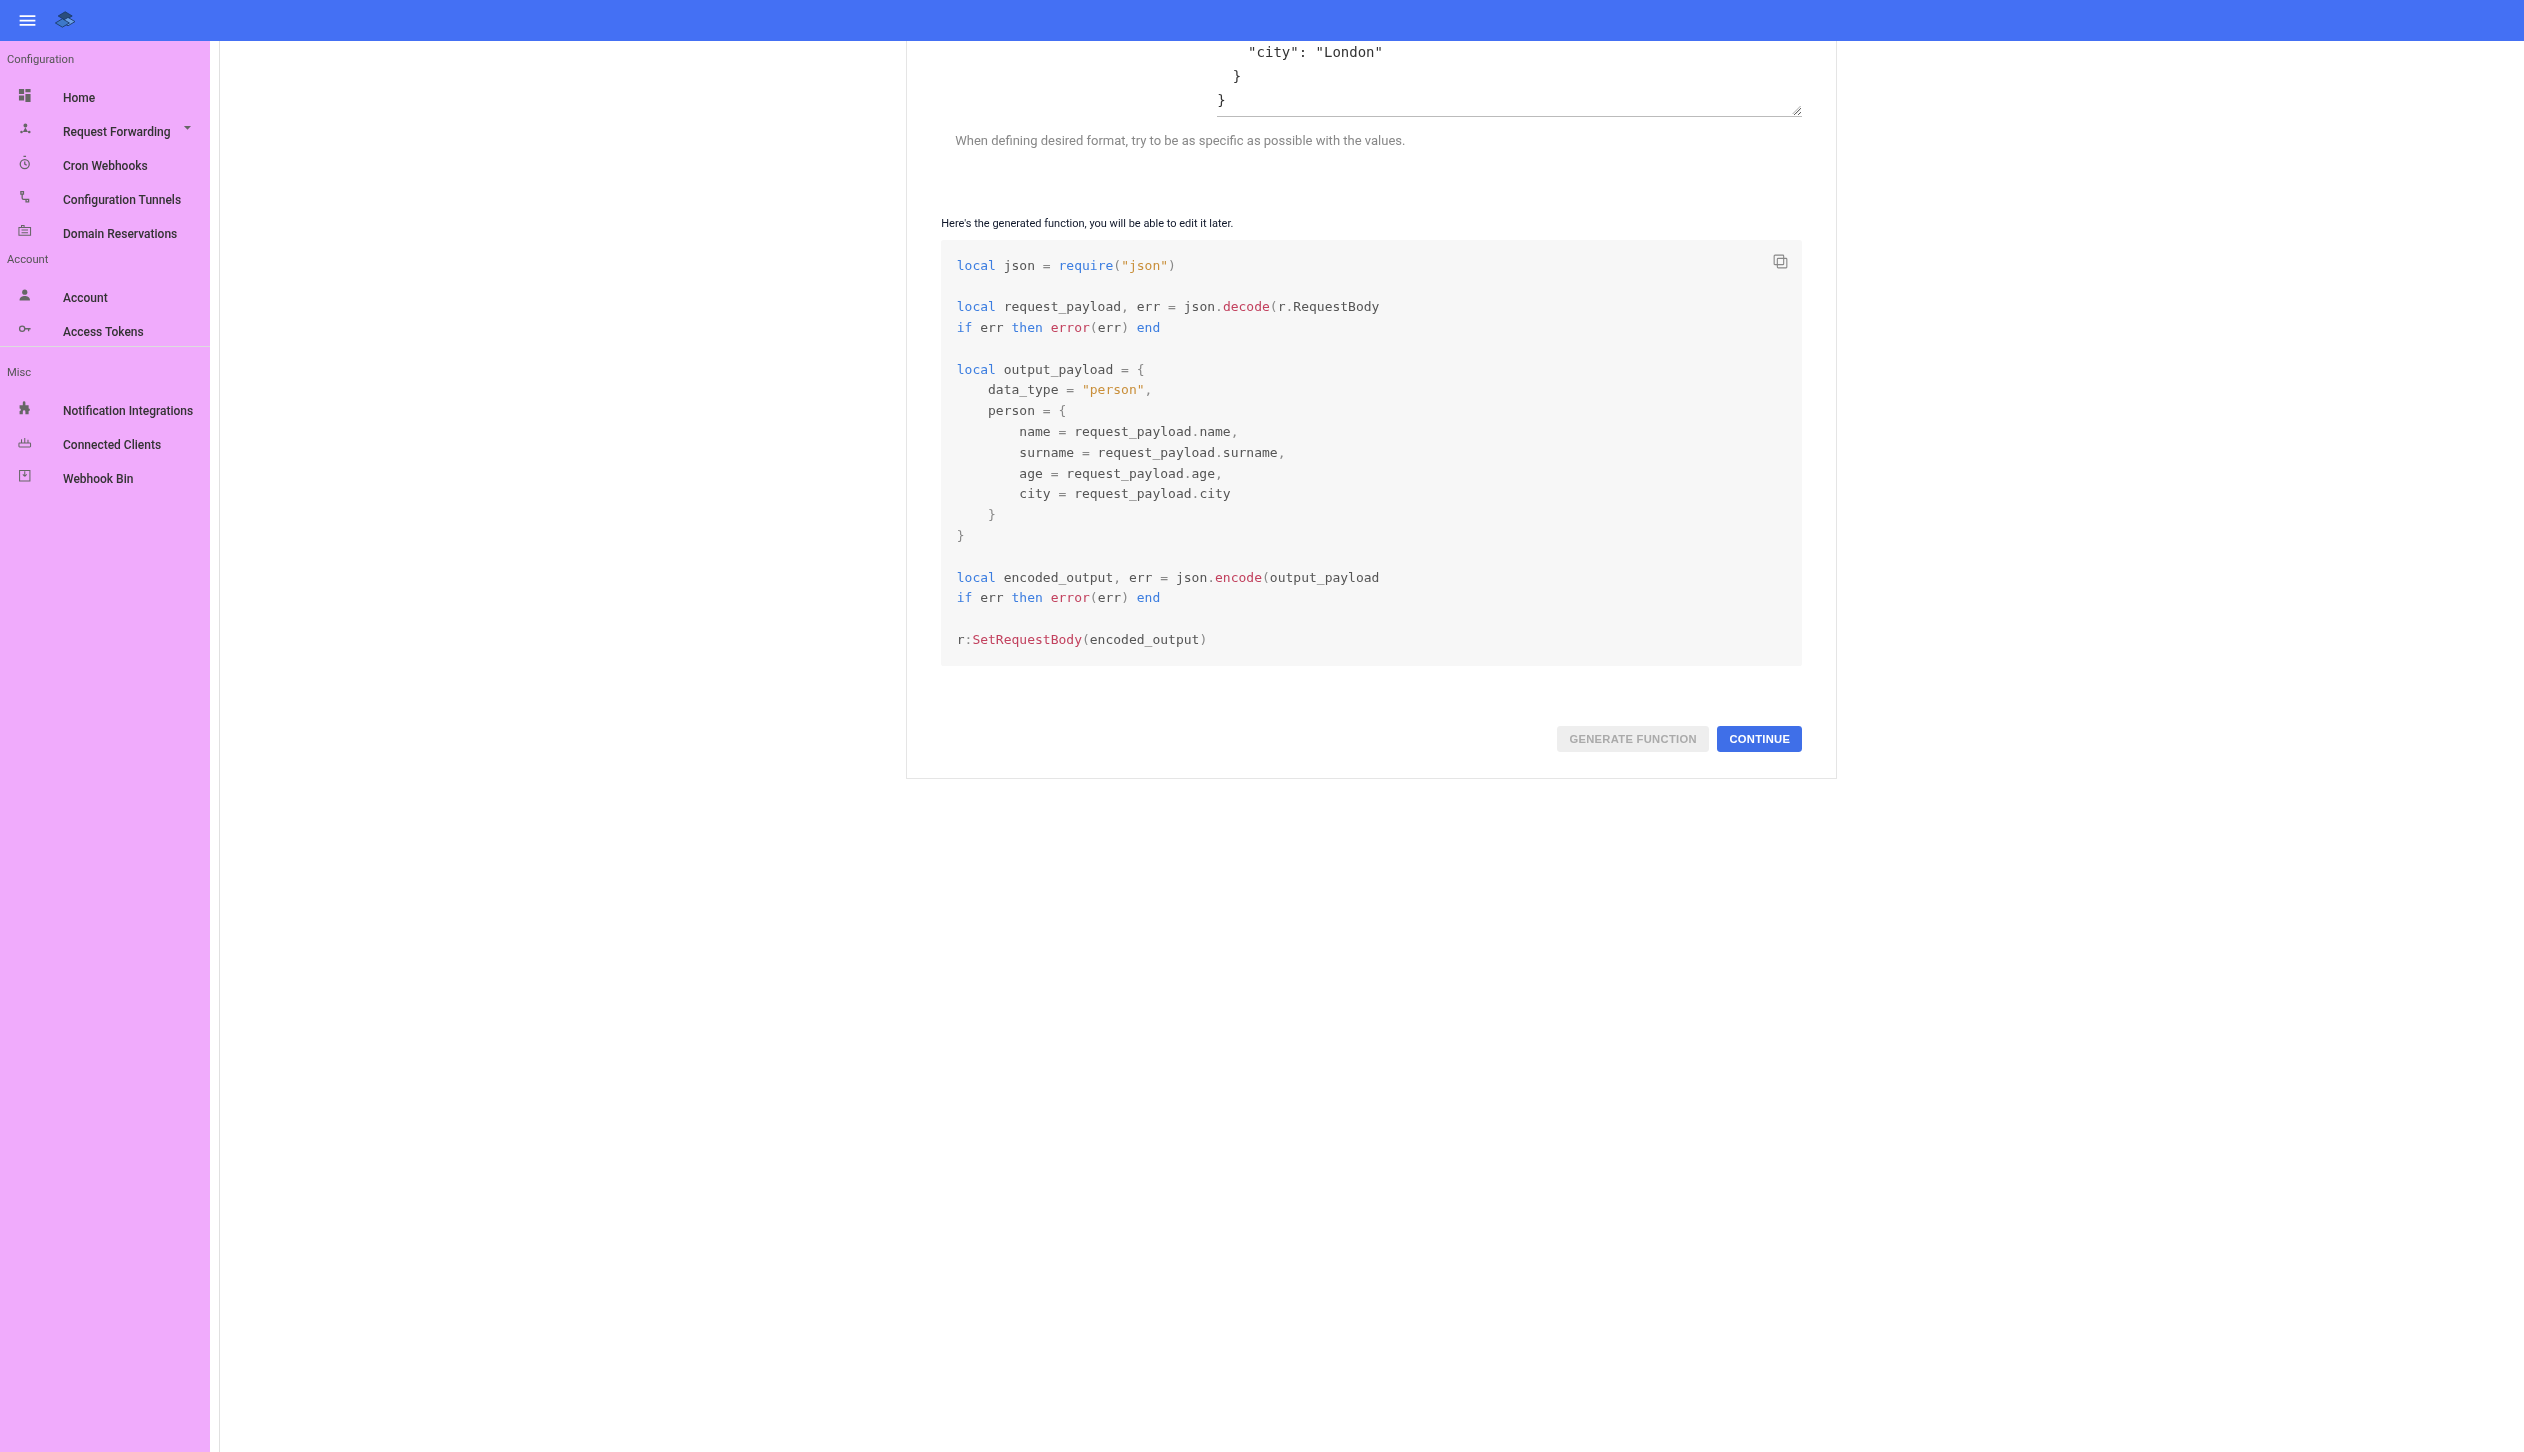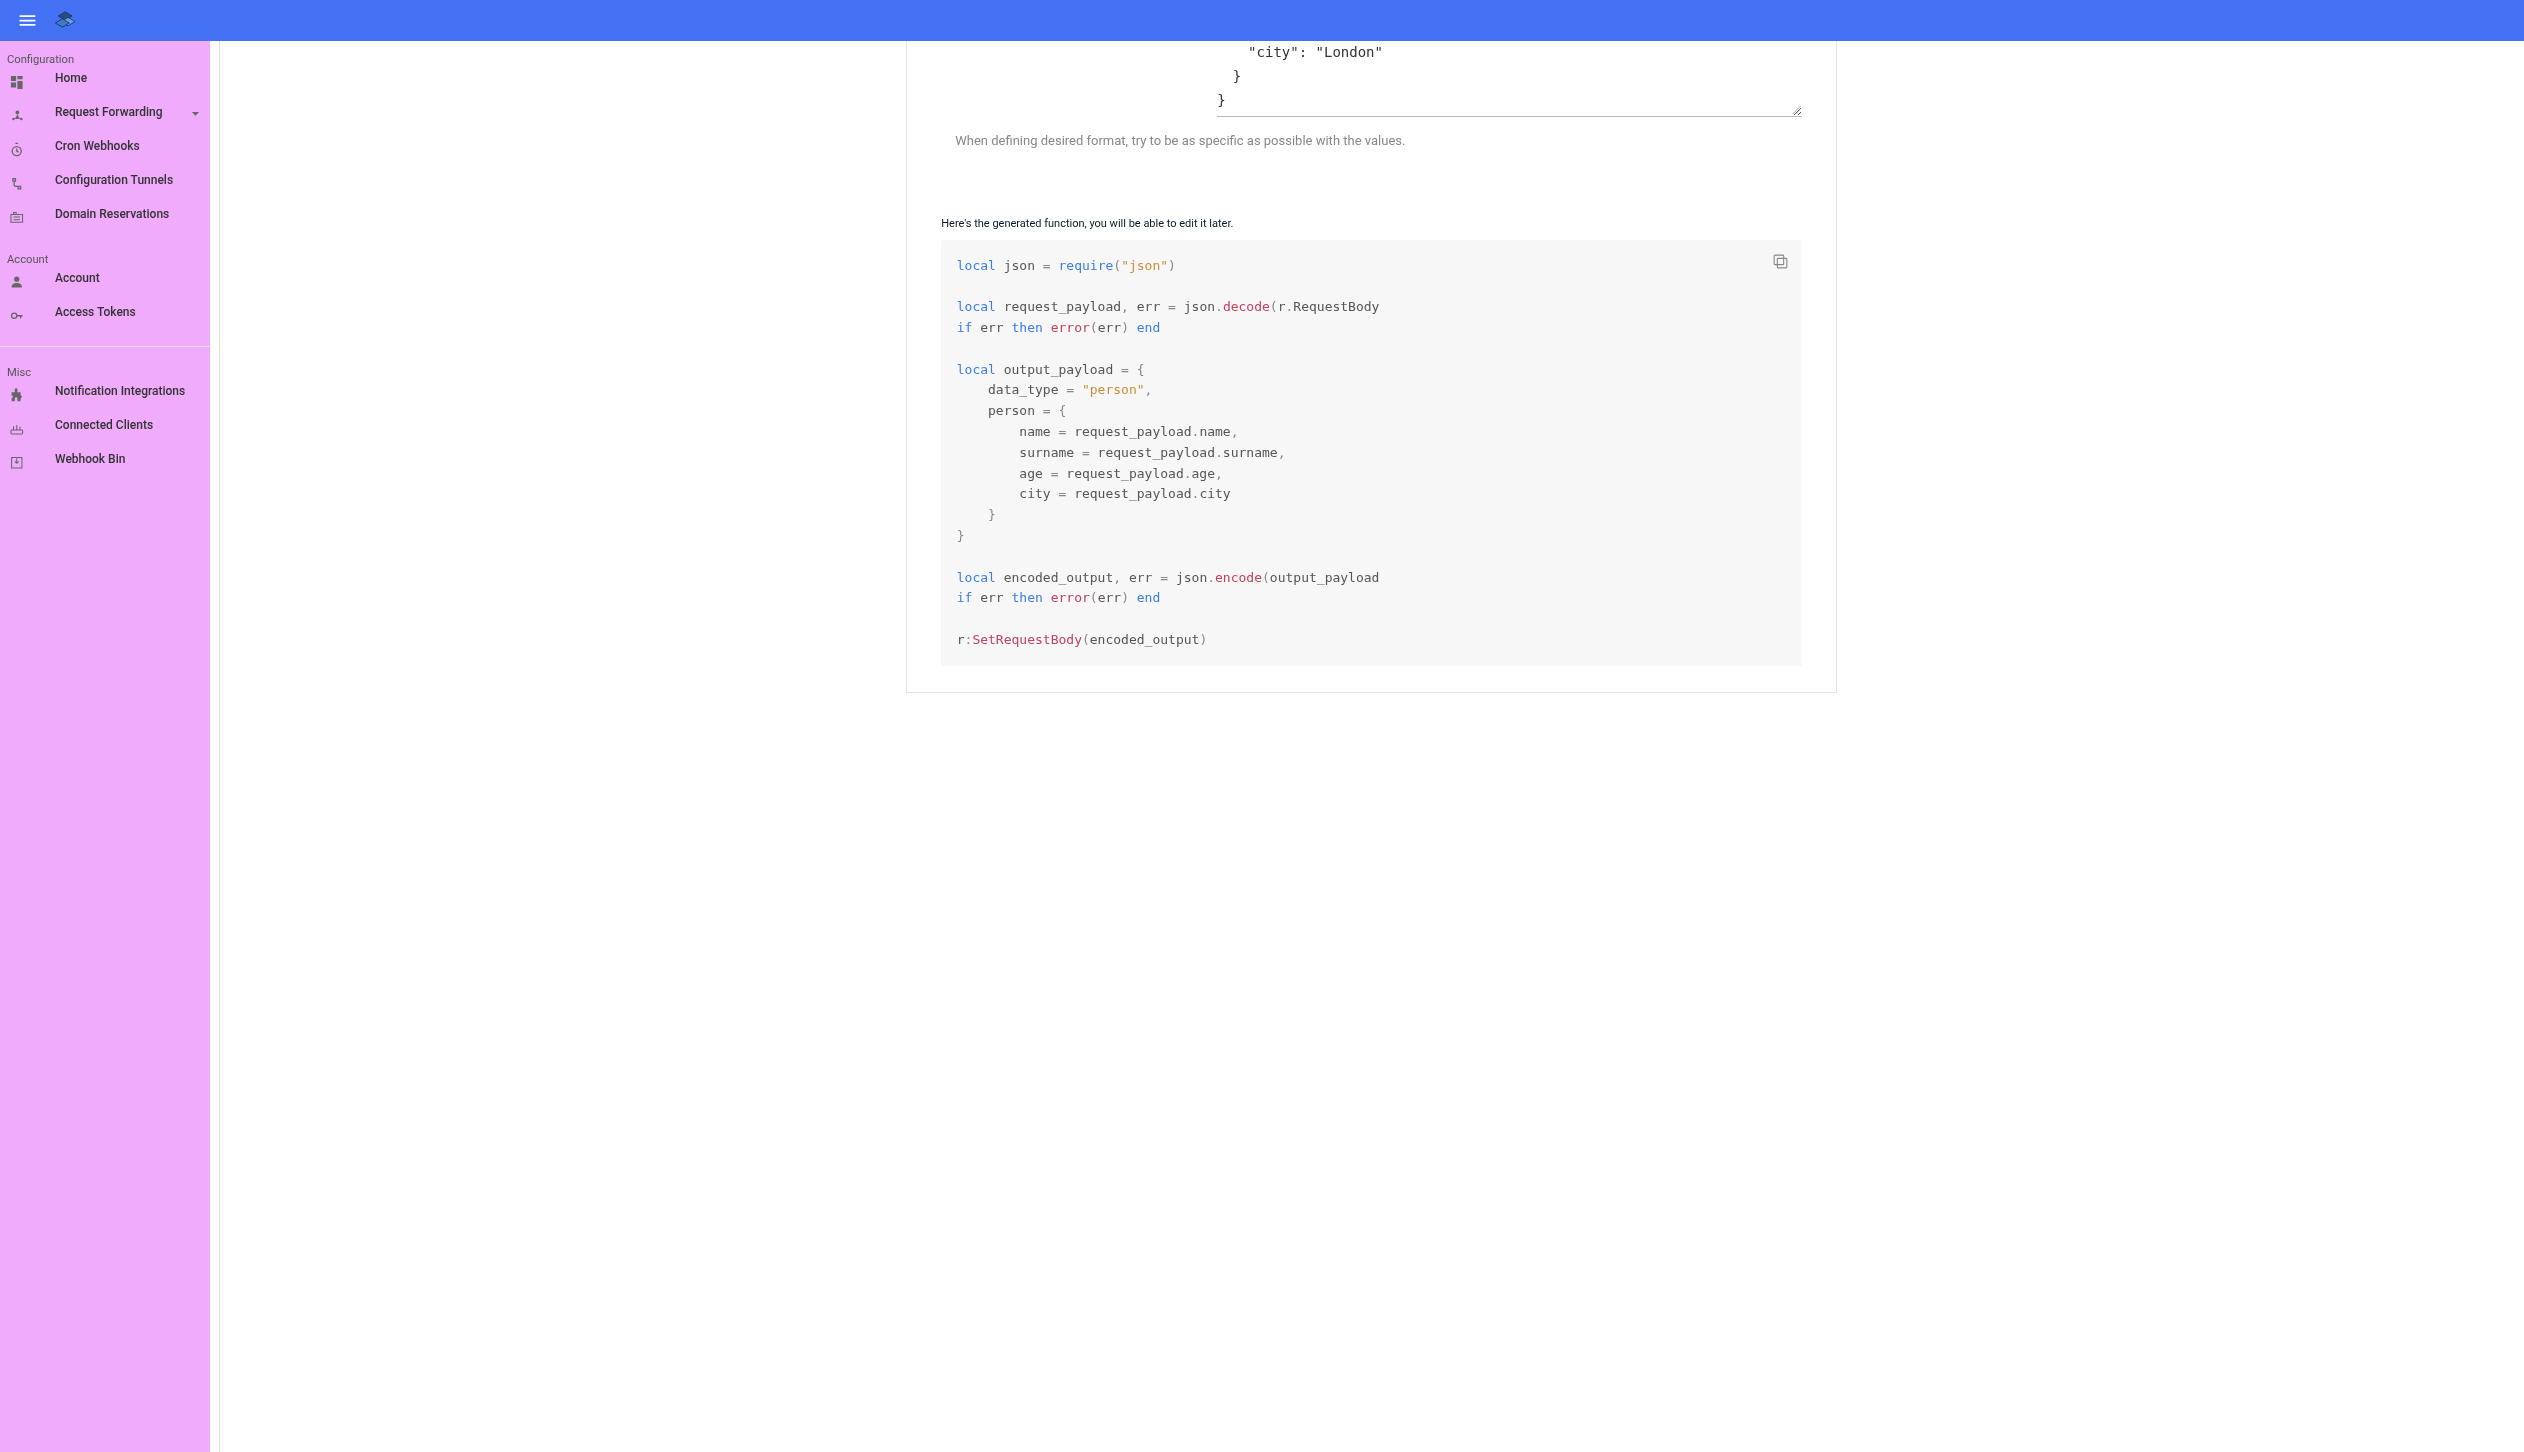--- a/index.html
+++ b/index.html
@@ -7,21 +7,21 @@
 
 .topbar { height: 41px; background: #4470f4; display: flex; align-items: center; padding: 0 7px; }
 .hamburger { width: 41px; height: 41px; display: flex; align-items: center; justify-content: center; cursor: pointer; }
 .hamburger svg { width: 21px; height: 21px; fill: #fff; }
 .logo { width: 34px; height: 34px; display: flex; align-items: center; justify-content: center; }
 .logo svg { width: 22.4px; height: 22.4px; }
 
 .layout { display: flex; height: calc(100vh - 41px); }
 .sidebar { width: 210px; background: #f0abfc; overflow-y: auto; flex-shrink: 0; }
 .section-label { font-size: 11.2px; color: #555; padding: 12px 7px 5.2px 7px; }
-.nav-item { display: flex; align-items: flex-start; height: 34px; padding: 0 6px; cursor: pointer; color: #333; }
+.nav-item { display: flex; align-items: flex-end; height: 34px; padding: 0 14px; cursor: pointer; color: #333; }
 .nav-icon { width: 21px; height: 21px; display: flex; align-items: center; justify-content: center; margin-right: 28px; }
 .nav-icon svg { width: 15.5px; height: 15.5px; fill: #666; }
 .nav-label { font-size: 12px; font-weight: 500; color: #333; flex: 1; }
 .nav-chevron { margin-left: auto; }
 .nav-chevron svg { width: 17px; height: 17px; fill: #666; }
 .divider { height: 0.9px; background: #ddd; margin: 7px 0; }
 
 .vline { width: 0.9px; background: #e0e0e0; margin-left: 8.6px; }
 
 .main { flex: 1; overflow-y: auto; padding: 0 41px 34px 41px; }
@@ -223,17 +223,21 @@
 <span class="punct">}</span>
 
 <span class="kw">local</span><span class="id"> encoded_output</span><span class="punct">,</span><span class="id"> err </span><span class="op">=</span><span class="id"> json</span><span class="punct">.</span><span class="call">encode</span><span class="punct">(</span><span class="id">output_payload</span>
 <span class="kw">if</span><span class="id"> err </span><span class="kw">then</span><span class="err"> error</span><span class="punct">(</span><span class="id">err</span><span class="punct">)</span><span class="kw"> end</span>
 
 <span class="id">r</span><span class="punct">:</span><span class="call">SetRequestBody</span><span class="punct">(</span><span class="id">encoded_output</span><span class="punct">)</span></pre>
         </div>
 
       </div>
 
+      <div class="footer-btns">
+        <button class="btn btn-disabled">Generate Function</button>
+        <button class="btn btn-primary">Continue</button>
+      </div>
 
     </div>
   </div>
 </div>
 
 
 </body></html>

